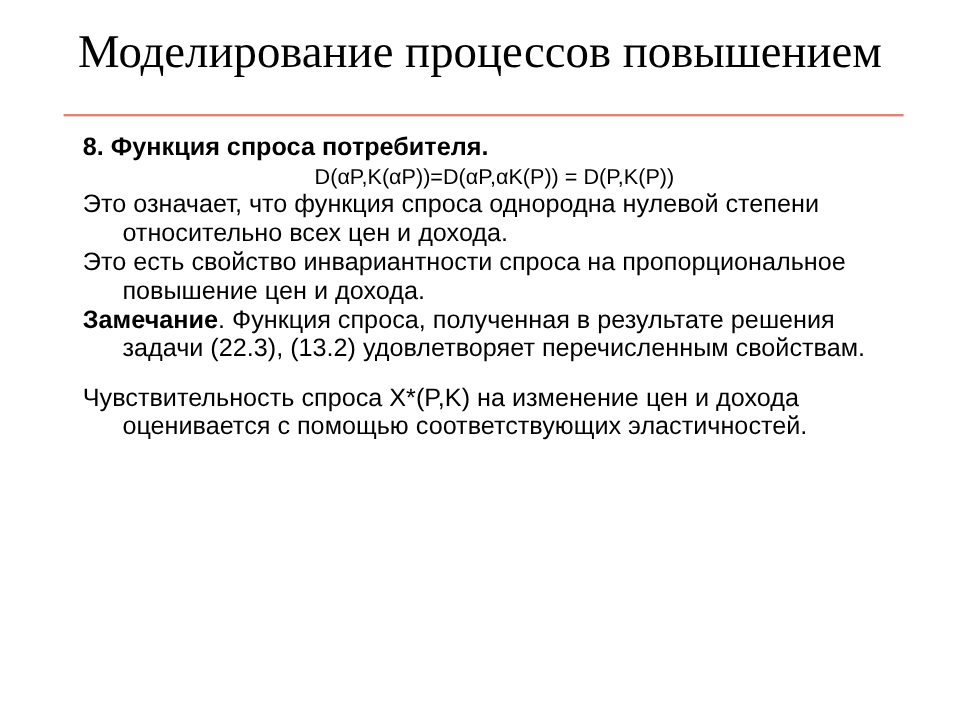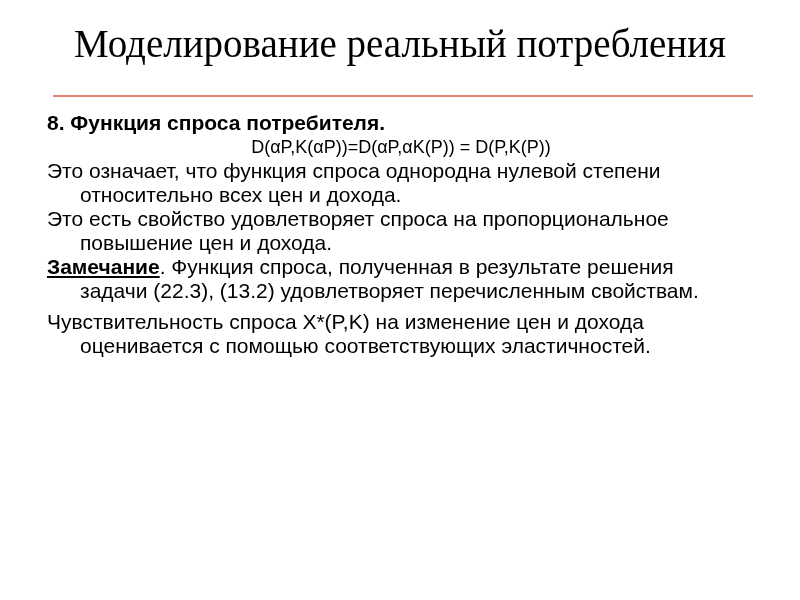--- a/index.html
+++ b/index.html
@@ -21,54 +21,53 @@
     font-weight: 400;
     font-size: 39px;
     line-height: 48px;
   }
   .divider {
     height: 0;
     border-top: 2px solid #e2836e;
     margin: 27px 47px 0 53px;
   }
   .body {
-    padding: 14px 45px 0 47px;
+    padding: 14px 45px 0 69px;
     font-size: 21px;
     line-height: 24px;
   }
   .para {
     margin: 0;
     white-space: pre-line;     
     padding-left: 33px;        
     text-indent: -33px;
   }
   .bold { font-weight: 700; }
   .remark-label {
     font-weight: 700;
-    text-decoration: underline;
   }
   .formula {
     padding-left: 0;
     text-indent: 0;
     text-align: center;
     font-size: 18px;
   }
-  .gap-above { margin-top: 7px; }
+  .gap-above { margin-top: 17px; }
 </style>
 </head>
 <body>
 
 <div class="slide">
-  <h1 class="title">Моделирование реальный потребления</h1>
+  <h1 class="title">Моделирование процессов повышением</h1>
   <div class="divider"></div>
   <div class="body">
     <p class="para bold">8. Функция спроса потребителя.</p>
     <p class="para formula">D(αP,K(αP))=D(αP,αK(P)) = D(P,K(P))</p>
     <p class="para">Это означает, что функция спроса однородна нулевой степени
 относительно всех цен и дохода.</p>
-    <p class="para">Это есть свойство удовлетворяет спроса на пропорциональное
+    <p class="para">Это есть свойство инвариантности спроса на пропорциональное
 повышение цен и дохода.</p>
     <p class="para"><span class="remark-label">Замечание</span><span>. Функция спроса, полученная в результате решения
 задачи (22.3), (13.2) удовлетворяет перечисленным свойствам.</span></p>
     <p class="para gap-above">Чувствительность спроса X*(P,K) на изменение цен и дохода
 оценивается с помощью соответствующих эластичностей.</p>
   </div>
 </div>
 
 </body></html>

